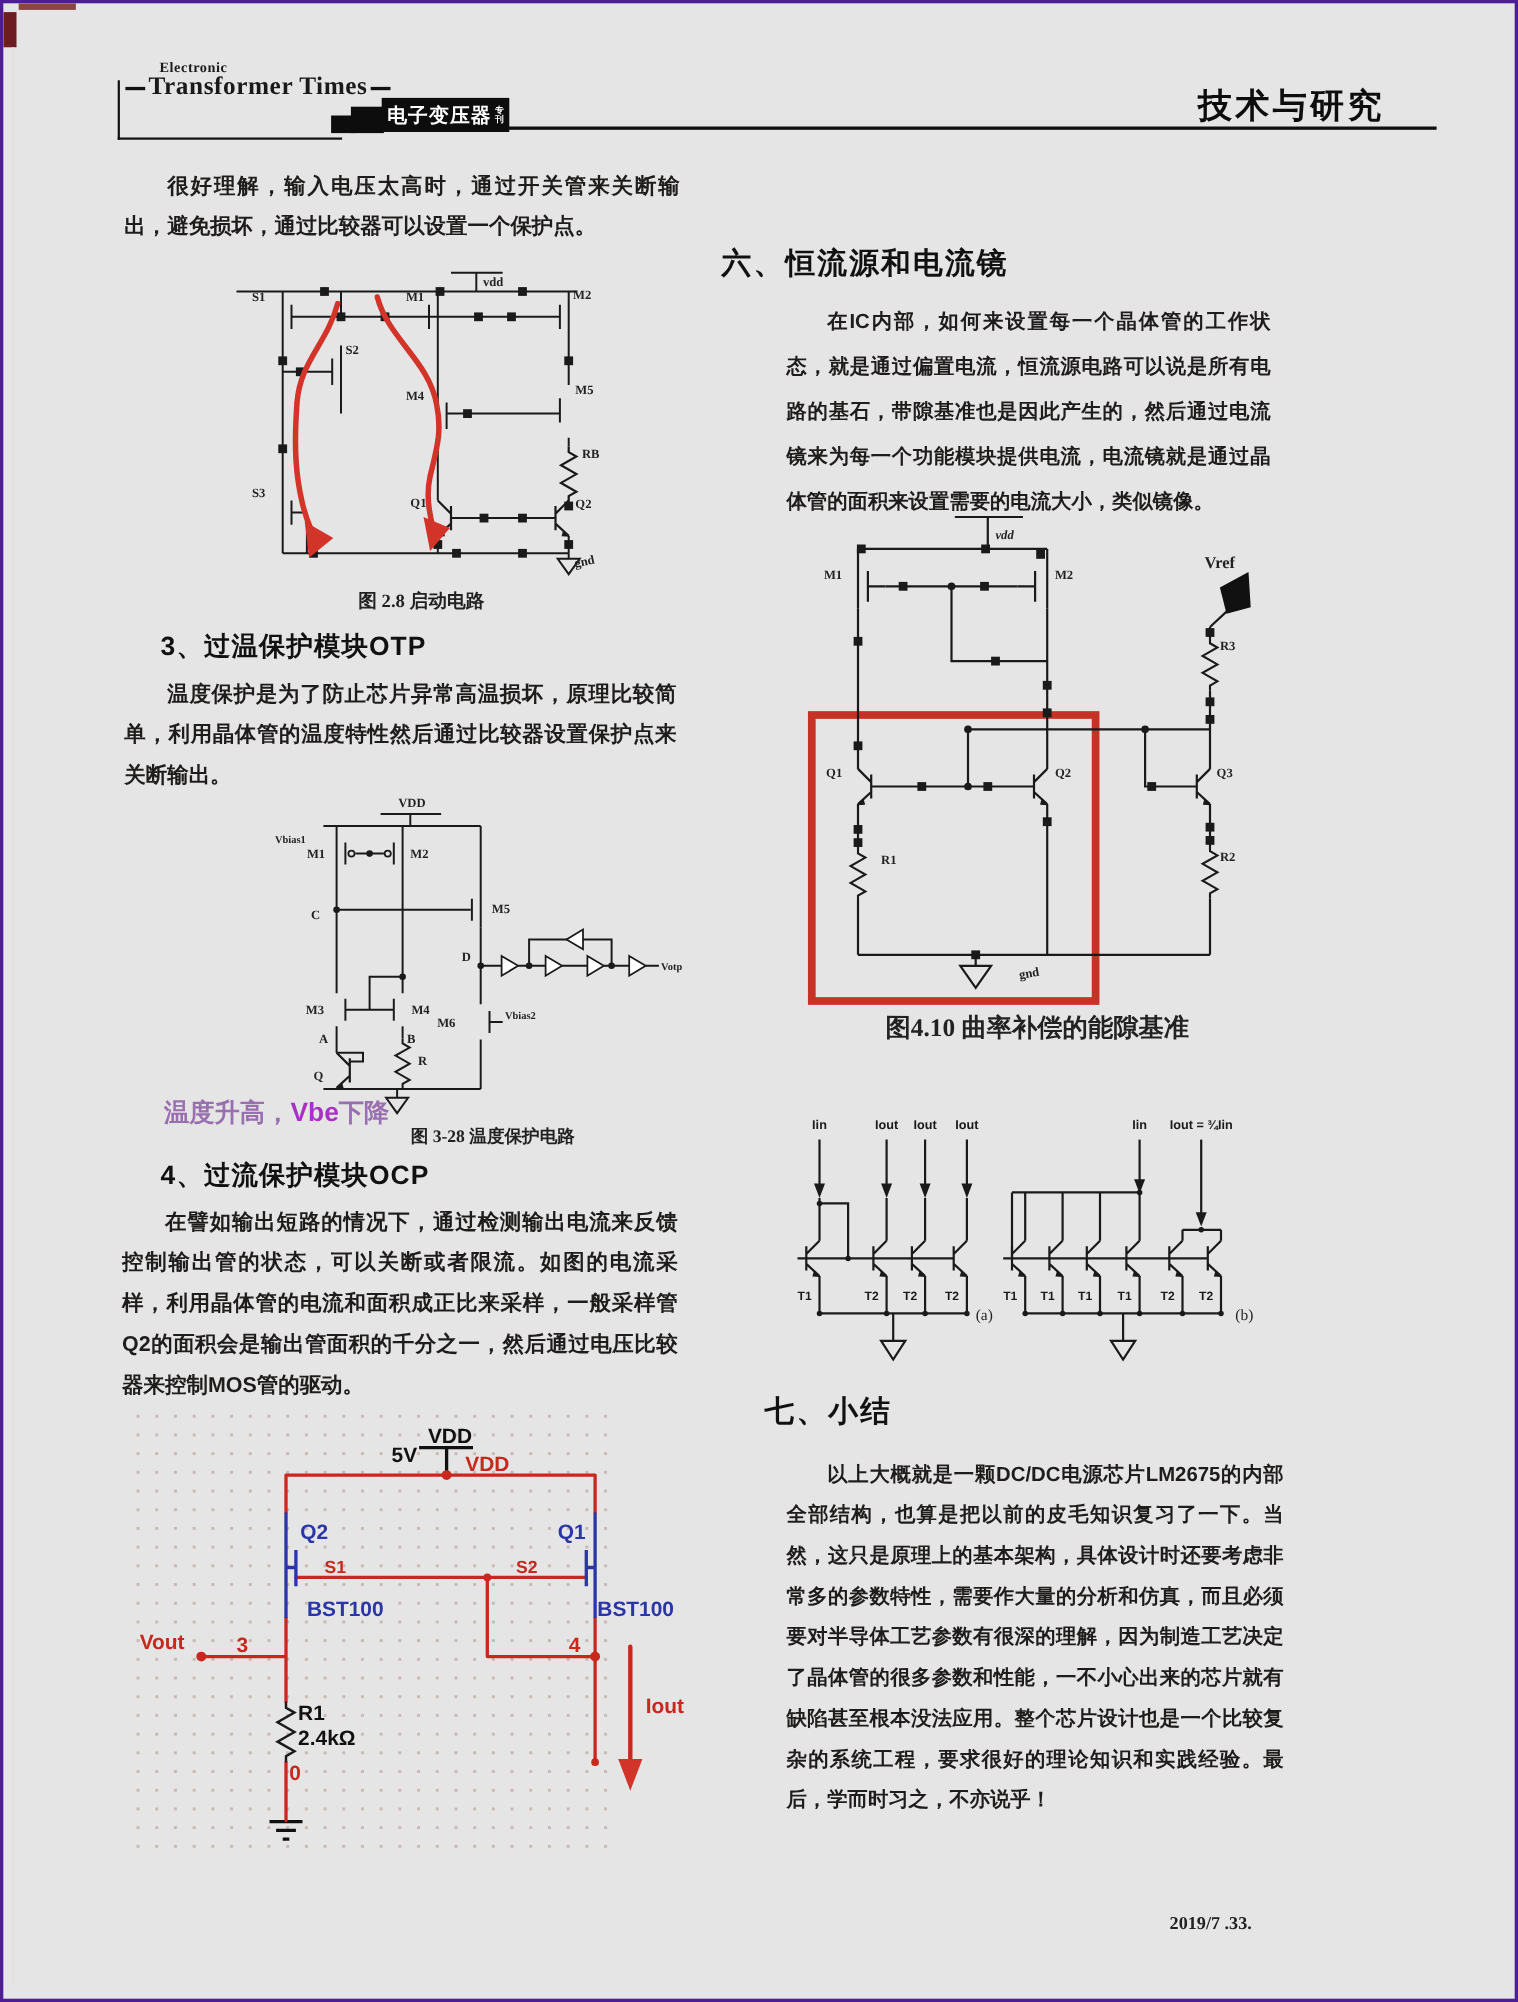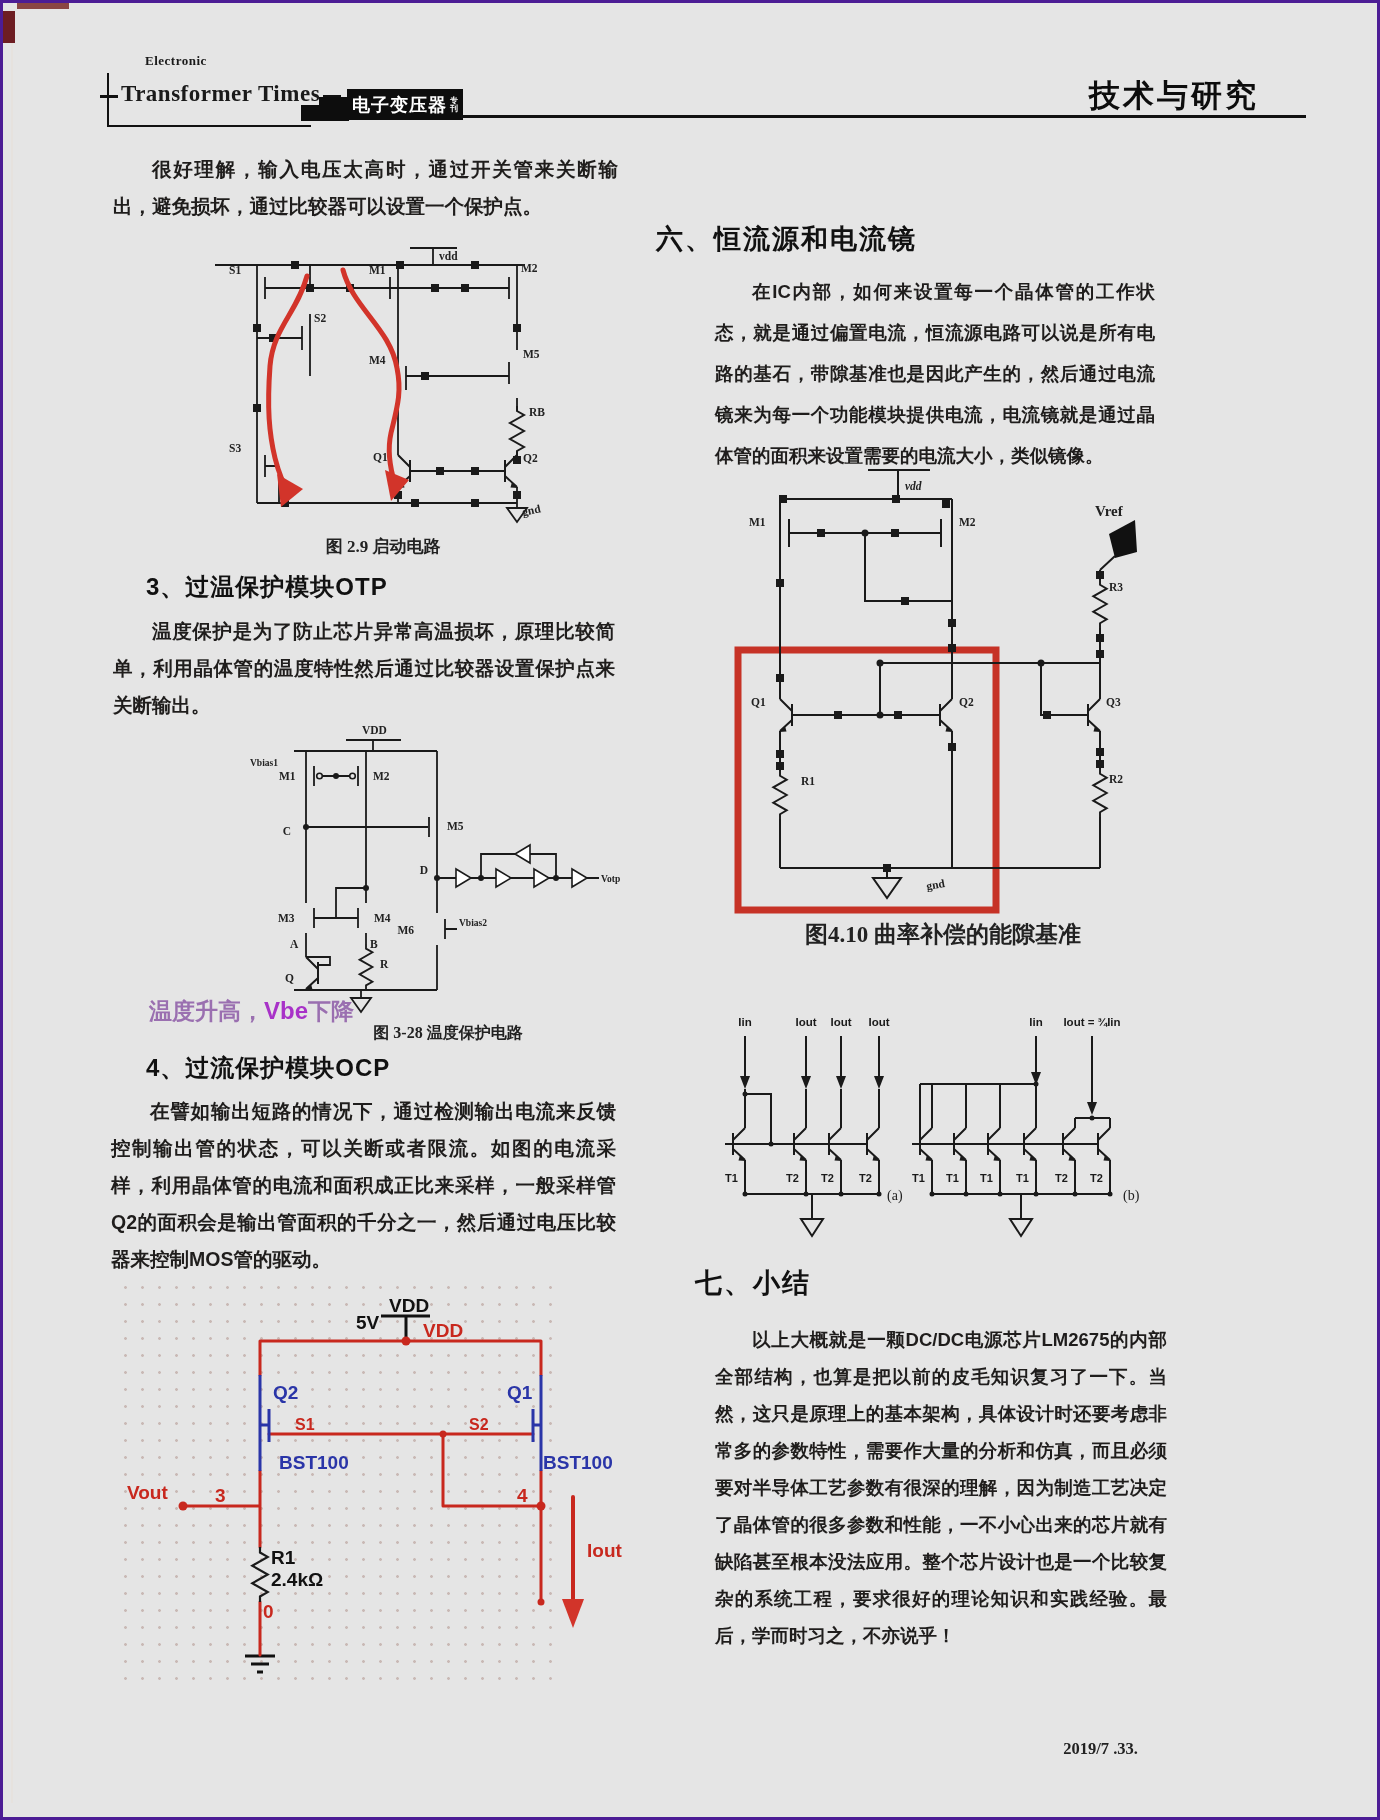--- a/index.html
+++ b/index.html
@@ -63,21 +63,21 @@
         </g>
     </defs>
   </svg>
 
   <div class="abs" style="left:0;top:8px;width:12px;height:32px;background:#6d1d22;"></div>
   <div class="abs" style="left:14px;top:0;width:52px;height:6px;background:#7a2a28;opacity:.85;"></div>
   <div class="abs" style="left:8px;top:40px;width:2px;height:1760px;background:#e6e2de;"></div>
 
   <div class="abs" style="left:0;top:0;width:1380px;height:130px;">
     <div class="abs logo-small" style="left:142px;top:50px;">Electronic</div>
-    <div class="abs" style="left:94px;top:62px;margin-top:16px;">
+    <div class="abs" style="left:108px;top:62px;">
       <span class="dash"></span><span class="logo-main">Transformer Times</span><span class="dash"></span>
     </div>
     <div class="abs" style="left:104px;top:70px;width:202px;height:52px;border-left:2px solid #111;border-bottom:2px solid #111;"></div>
     <div class="abs" style="left:298px;top:102px;width:22px;height:16px;background:#0d0d0d;"></div>
     <div class="abs" style="left:316px;top:94px;width:30px;height:24px;background:#0d0d0d;"></div>
     <div class="abs brandbox" style="left:344px;top:86px;width:116px;height:31px;">
       <span class="brand-main">电子变压器</span>
       <span class="brand-side">
         <span>专</span>
         <span>刊</span>
@@ -140,21 +140,21 @@
     <text class="lbl" x="44" y="244">S3</text>
     <text class="lbl" x="184" y="66">M1</text>
     <text class="lbl" x="336" y="64">M2</text>
     <text class="lbl" x="184" y="156">M4</text>
     <text class="lbl" x="338" y="150">M5</text>
     <text class="lbl" x="344" y="208">RB</text>
     <text class="lbl" x="188" y="253">Q1</text>
     <text class="lbl" x="338" y="254">Q2</text>
     <text class="lbl" x="338" y="308" transform="rotate(-12 338 308)">gnd</text>
   </svg>
-  <div class="abs figcap" style="left:180px;top:532px;width:400px;font-size:17px;">图 2.9 启动电路</div>
+  <div class="abs figcap" style="left:180px;top:532px;width:400px;font-size:17px;">图 2.8 启动电路</div>
 
   <div class="abs h-sub" style="left:143px;top:568px;">3、过温保护模块OTP</div>
   <div class="abs para indent" style="left:110px;top:610px;width:502px;">温度保护是为了防止芯片异常高温损坏，原理比较简单，利用晶体管的温度特性然后通过比较器设置保护点来关断输出。</div>
 
   <svg class="fig" style="left:153px;top:713px;" width="457" height="302" viewBox="0 0 457 302">
     <g class="wire">
       <path d="M190,24 H245 M217,24 V35 M138,35 H281"></path>
       <path d="M150,35 V187 M158,50 V70"></path>
       <path d="M210,35 V187 M202,50 V70 M167,60 H193"></path>
       <path d="M150,111 H272"></path>

